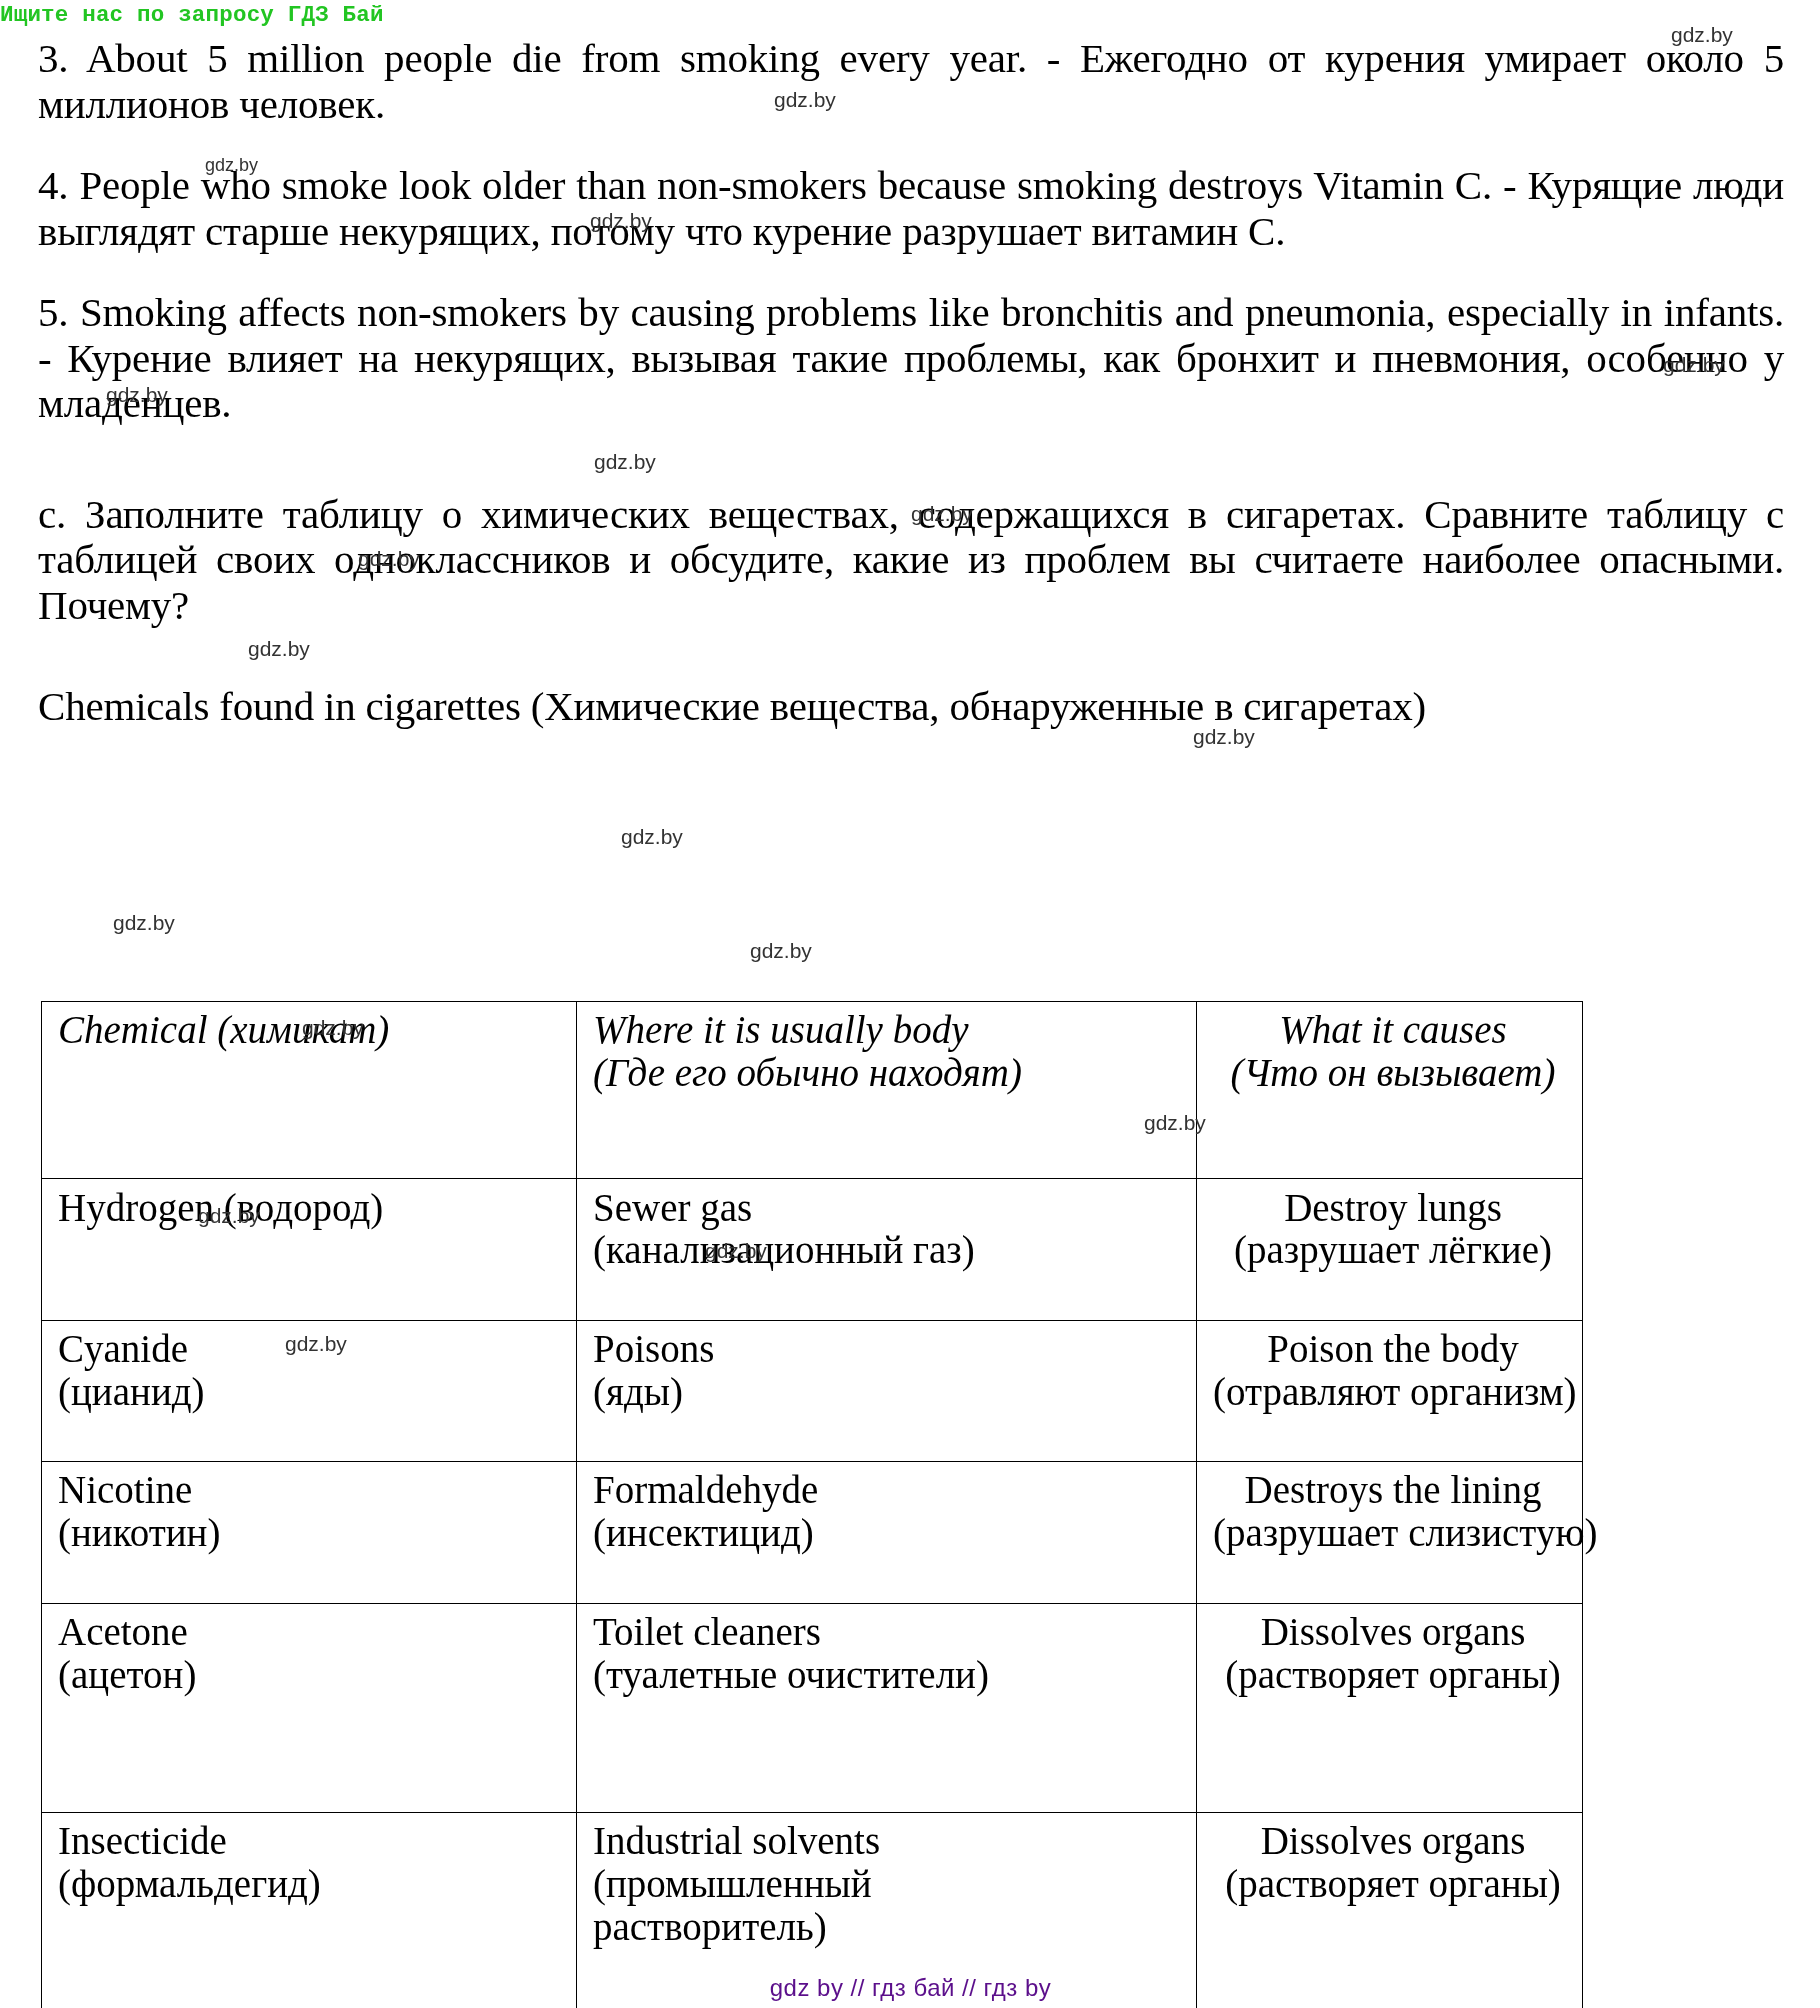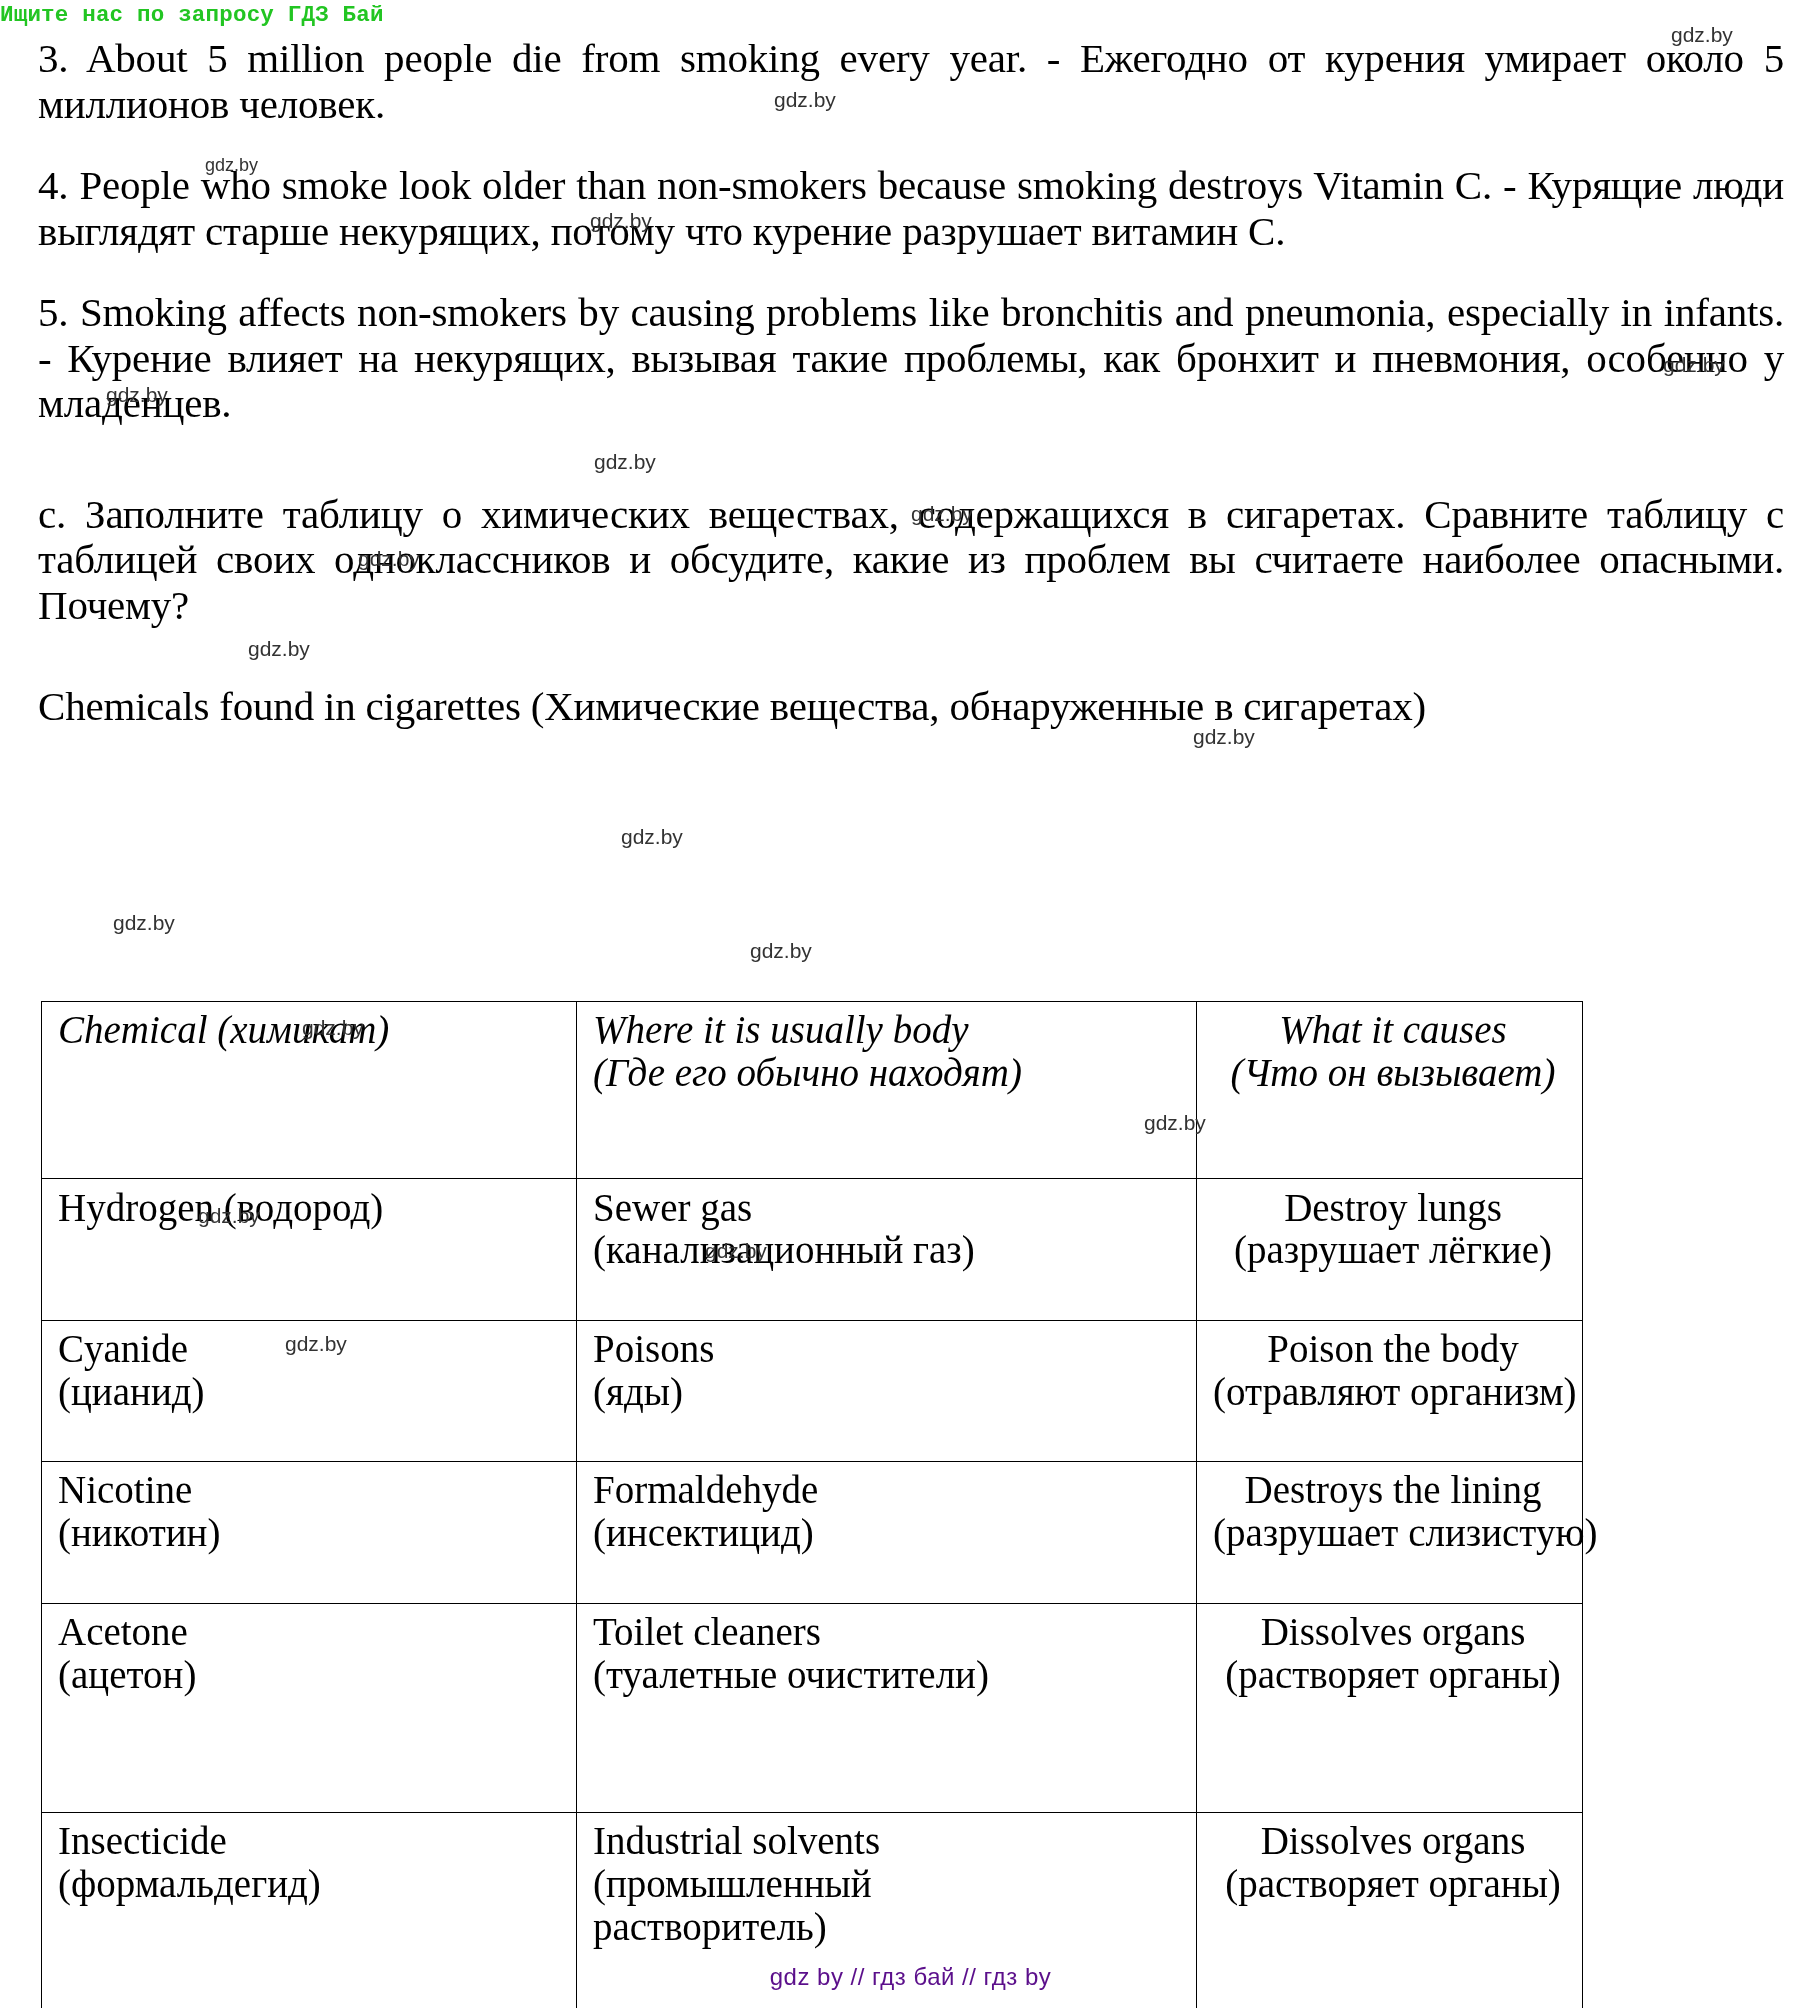--- a/index.html
+++ b/index.html
@@ -75,21 +75,21 @@
   .chem-table tr.tall-row td   { height: 194px; }
   .col-1 { width: 509px; }
   .col-2 { width: 594px; }
   .col-3 { width: 360px; text-align: center; }
   .cell-line { display: block; white-space: nowrap; }
 
   
   .footer {
     position: absolute;
     left: 0;
-    bottom: 17px;
+    bottom: 6px;
     width: 100%;
     text-align: center;
     color: #5b0f8b;
     font-family: "Liberation Sans", "DejaVu Sans", sans-serif;
     font-size: 24px;
     letter-spacing: 0.5px;
   }
 
   
   .wm {

